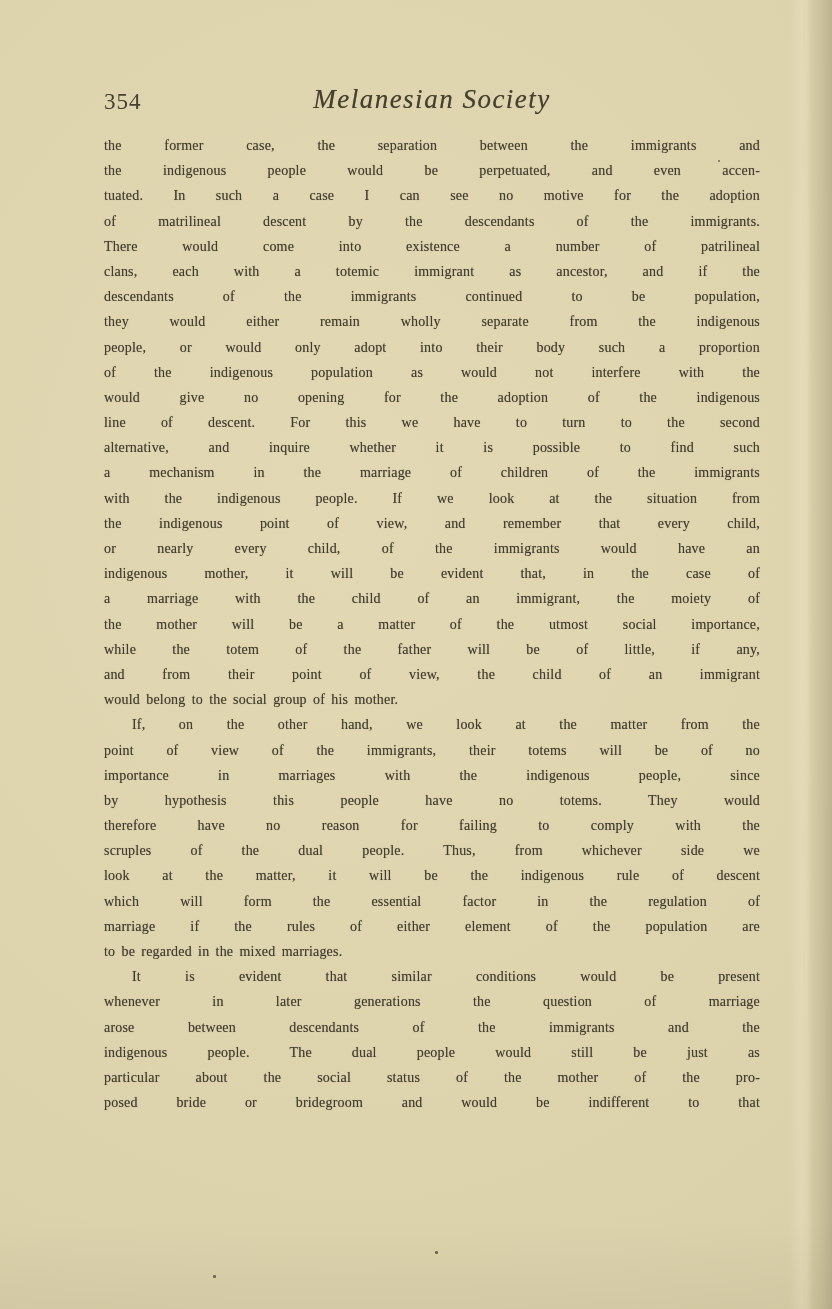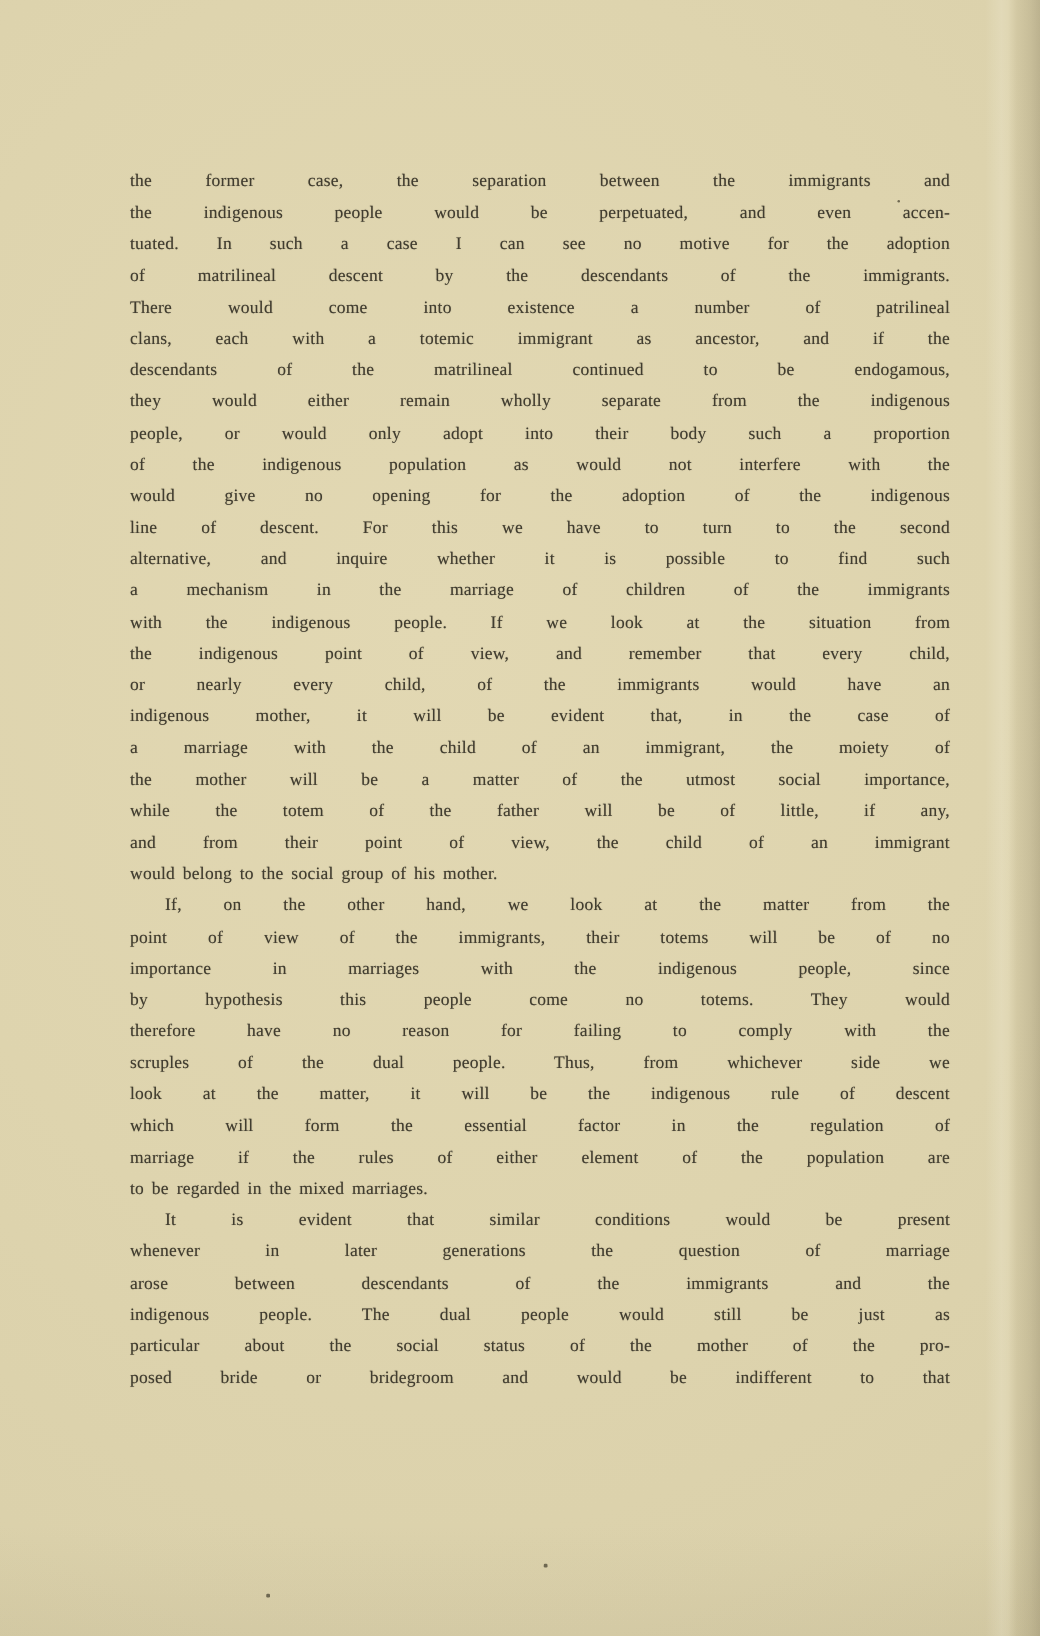--- a/index.html
+++ b/index.html
@@ -103,50 +103,54 @@
     background: #5c5642;
     border-radius: 1px;
     opacity: 0.85;
   }
 </style>
 </head>
 <body>
 
 <div class="page" id="page">
 
+  <header class="running-head">
+    <span class="page-number">354</span>
+    <span class="running-title">Melanesian Society</span>
+  </header>
 
   <main class="text-block" id="text-block">
 
   <div class="line justify">the former case, the separation between the immigrants and</div>
       <div class="line justify">the indigenous people would be perpetuated, and even accen-</div>
       <div class="line justify">tuated.  In such a case I can see no motive for the adoption</div>
       <div class="line justify">of matrilineal descent by the descendants of the immigrants.</div>
       <div class="line justify">There would come into existence a number of patrilineal</div>
       <div class="line justify">clans, each with a totemic immigrant as ancestor, and if the</div>
-      <div class="line justify">descendants of the matrilineal continued to be endogamous,</div>
+      <div class="line justify">descendants of the immigrants continued to be population,</div>
       <div class="line justify">they would either remain wholly separate from the indigenous</div>
       <div class="line justify">people, or would only adopt into their body such a proportion</div>
       <div class="line justify">of the indigenous population as would not interfere with the</div>
       <div class="line justify">would give no opening for the adoption of the indigenous</div>
       <div class="line justify">line of descent.  For this we have to turn to the second</div>
       <div class="line justify">alternative, and inquire whether it is possible to find such</div>
       <div class="line justify">a mechanism in the marriage of children of the immigrants</div>
       <div class="line justify">with the indigenous people.  If we look at the situation from</div>
       <div class="line justify">the indigenous point of view, and remember that every child,</div>
       <div class="line justify">or nearly every child, of the immigrants would have an</div>
       <div class="line justify">indigenous mother, it will be evident that, in the case of</div>
       <div class="line justify">a marriage with the child of an immigrant, the moiety of</div>
       <div class="line justify">the mother will be a matter of the utmost social importance,</div>
       <div class="line justify">while the totem of the father will be of little, if any,</div>
       <div class="line justify">and from their point of view, the child of an immigrant</div>
       <div class="line">would belong to the social group of his mother.</div>
       <div class="line justify indent">If, on the other hand, we look at the matter from the</div>
       <div class="line justify">point of view of the immigrants, their totems will be of no</div>
       <div class="line justify">importance in marriages with the indigenous people, since</div>
-      <div class="line justify">by hypothesis this people come no totems.  They would</div>
+      <div class="line justify">by hypothesis this people have no totems.  They would</div>
       <div class="line justify">therefore have no reason for failing to comply with the</div>
       <div class="line justify">scruples of the dual people.  Thus, from whichever side we</div>
       <div class="line justify">look at the matter, it will be the indigenous rule of descent</div>
       <div class="line justify">which will form the essential factor in the regulation of</div>
       <div class="line justify">marriage if the rules of either element of the population are</div>
       <div class="line">to be regarded in the mixed marriages.</div>
       <div class="line justify indent">It is evident that similar conditions would be present</div>
       <div class="line justify">whenever in later generations the question of marriage</div>
       <div class="line justify">arose between descendants of the immigrants and the</div>
       <div class="line justify">indigenous people.  The dual people would still be just as</div>

